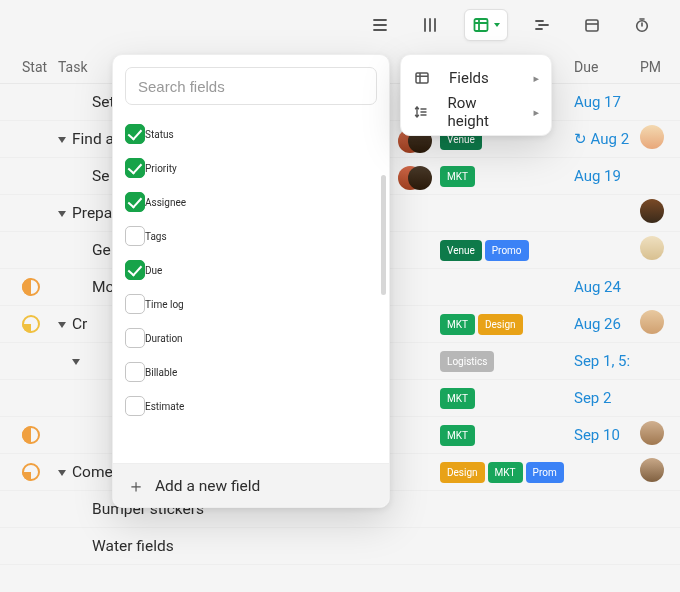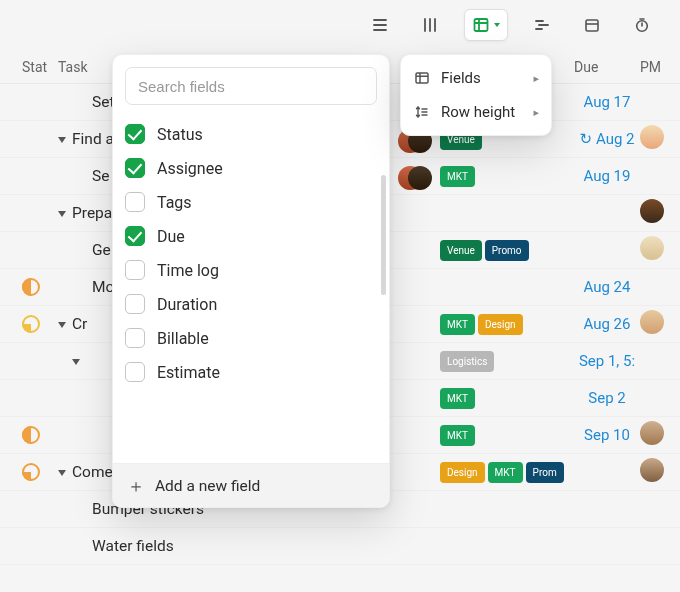--- a/index.html
+++ b/index.html
@@ -103,25 +103,25 @@
   }
   .s-orange{color:#f0a040;border-color:#f0a040;}
   .s-yellow{color:#f0c040;border-color:#f0c040;}
 
   .chip {
     display:inline-block;font-size:10px;color:#fff;border-radius:4px;
     padding:2px 7px;margin-right:3px;line-height:17px;
   }
   .chip.venue{background:#0e7a4a;}
   .chip.mkt{background:#18a55b;}
-  .chip.promo{background:#0c4a6e;}
+  .chip.promo{background:#3b82f6;}
   .chip.logistics{background:#b7b7b7;color:#fff;}
   .chip.design{background:#e8a217;}
 
-  .due { color:#1f8ad6; font-size:15px; white-space:nowrap;text-align:center;}
+  .due { color:#1f8ad6; font-size:15px; white-space:nowrap;}
   .due .sync{color:#1f8ad6;margin-right:4px;}
   .avatar{
     width:24px;height:24px;border-radius:50%;
     background:#ddd;display:inline-block;
   }
   .avatar.a1{background:linear-gradient(#f3d9b1,#e8a77a);}
   .avatar.a2{background:linear-gradient(#7a4a26,#3a2a1a);}
   .avatar.a3{background:linear-gradient(#efe0c0,#d8c090);}
   .avatar.a4{background:linear-gradient(#e8c9a0,#d0a070);}
   .avatar.a5{background:linear-gradient(#d0b090,#a07850);}
@@ -144,22 +144,22 @@
     overflow:hidden;
   }
   .search-wrap{padding:12px;}
   .search{
     width:100%;height:38px;border:1px solid #e2e2e2;border-radius:7px;
     padding:0 12px;font-size:15px;color:#444;
   }
   .search::placeholder{color:#999;}
   .fields-list{flex:1;overflow:auto;padding:0 12px 4px 12px;}
   .field-item{
-    display:flex;align-items:center;gap:12px;height:34px;
-    font-size:16px;color:#2d2d2d;cursor:pointer;
+    display:flex;align-items:center;height:34px;
+    font-size:10px;color:#2d2d2d;cursor:pointer;
   }
   .chk{
     width:20px;height:20px;border:1.8px solid #c5c5c5;border-radius:5px;
     display:flex;align-items:center;justify-content:center;flex-shrink:0;
   }
   .chk.on{background:#17a349;border-color:#17a349;}
   .chk.on::after{
     content:'';width:6px;height:11px;border:solid #fff;border-width:0 2.4px 2.4px 0;
     transform:rotate(42deg) translate(-1px,-1px);
   }
@@ -174,21 +174,21 @@
   .plus{font-size:18px;color:#555;line-height:1;}
 
   
   .pop-menu{
     position:absolute;left:400px;top:54px;width:152px;
     background:#fff;border:1px solid #eee;border-radius:10px;
     box-shadow:0 14px 40px rgba(0,0,0,.15),0 2px 6px rgba(0,0,0,.08);
     padding:6px 0;
   }
   .menu-item{
-    display:flex;align-items:center;gap:10px;height:34px;padding:0 12px;
+    display:flex;align-items:center;gap:18px;height:34px;padding:0 12px;
     font-size:15px;color:#2d2d2d;cursor:pointer;
   }
   .menu-item .rarrow{margin-left:auto;color:#888;font-size:11px;}
   .mi-icon{width:18px;height:18px;display:flex;align-items:center;justify-content:center;color:#555;}
 </style>
 </head>
 <body>
 
 <div class="toolbar">
   <div class="tb-btn">
@@ -409,20 +409,24 @@
 </div>
 
 <div class="pop-fields">
   <div class="search-wrap">
     <input class="search" placeholder="Search fields" style="">
   </div>
   <div class="fields-list" id="fields-mount">
       <div class="field-item">
         <span class="chk on"></span>
         <span>Status</span>
+      </div>
+      <div class="field-item">
+        <span class="chk on"></span>
+        <span>Priority</span>
       </div>
       <div class="field-item">
         <span class="chk on"></span>
         <span>Assignee</span>
       </div>
       <div class="field-item">
         <span class="chk"></span>
         <span>Tags</span>
       </div>
       <div class="field-item">

